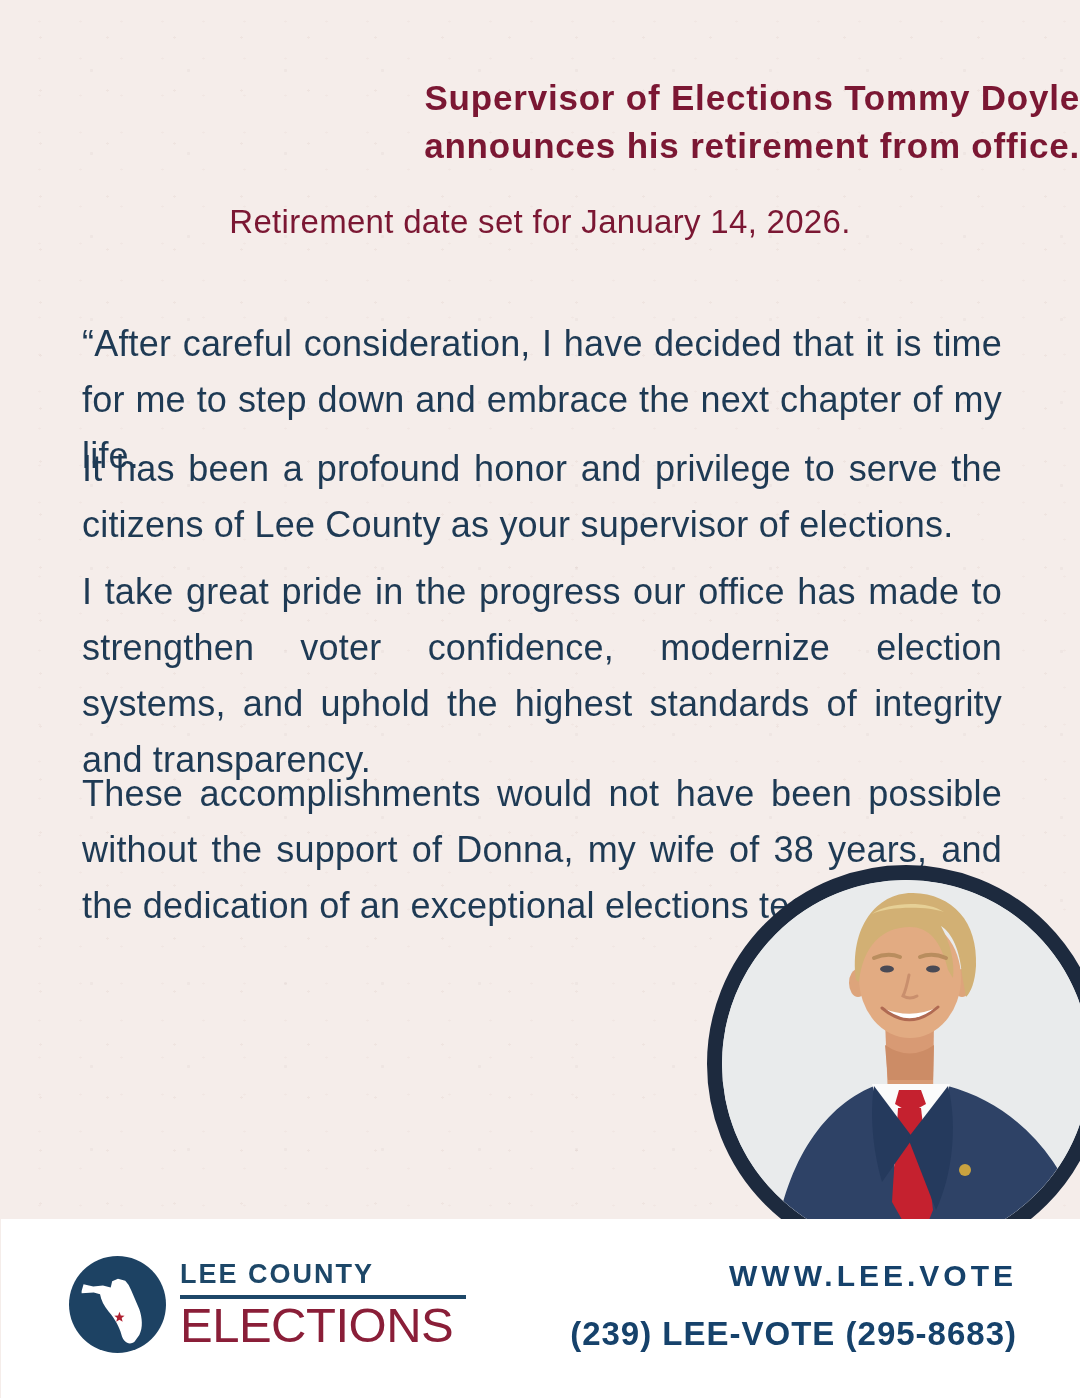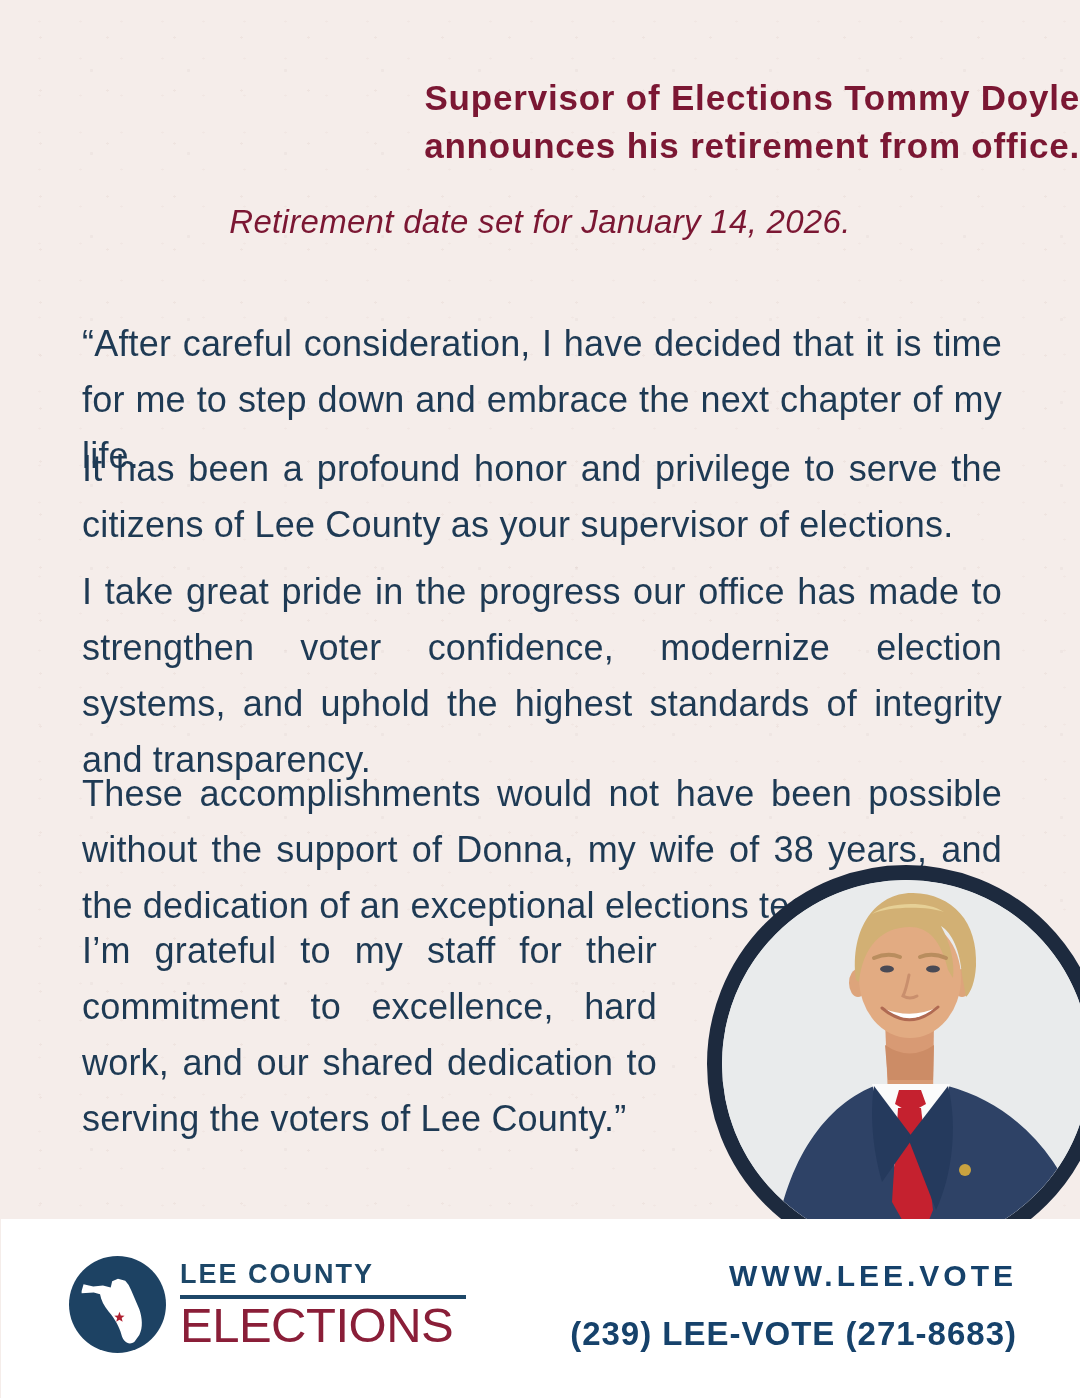--- a/index.html
+++ b/index.html
@@ -35,21 +35,20 @@
   }
 
   .subtitle {
     position: absolute;
     top: 203px;
     left: 0;
     width: 100%;
     text-align: center;
     color: #7b1733;
     font-size: 33px;
-    font-style: italic;
     letter-spacing: 0.3px;
   }
 
   .para {
     position: absolute;
     left: 82px;
     width: 920px;
     color: #1e3a54;
     font-size: 36px;
     line-height: 56px;
@@ -139,21 +138,20 @@
     <div>Supervisor of Elections Tommy Doyle</div>
     <div>announces his retirement from office.</div>
   </div>
 
   <div class="subtitle">Retirement date set for January 14, 2026.</div>
 
   <p class="para para-1">“After careful consideration, I have decided that it is time for me to step down and embrace the next chapter of my life.</p>
   <p class="para para-2">It has been a profound honor and privilege to serve the citizens of Lee County as your supervisor of elections.</p>
   <p class="para para-3">I take great pride in the progress our office has made to strengthen voter confidence, modernize election systems, and uphold the highest standards of integrity and transparency.</p>
   <p class="para para-4">These accomplishments would not have been possible without the support of Donna, my wife of 38 years, and the dedication of an exceptional elections team.</p>
-  <p class="para para-5">I’m grateful to my staff for their commitment to excellence, hard work, and our shared dedication to serving the voters of Lee County.”</p>
 
   <div class="portrait">
     <svg viewBox="0 0 368 368">
       <rect x="0" y="0" width="368" height="368" fill="#e9ebec"></rect>
 
       <path d="M163,140 L212,140 L211,218 L166,218 Z" fill="#d89a74"></path>
       <path d="M163,165 Q188,182 212,165 L211,200 L166,200 Z" fill="#cc8c66"></path>
 
       <path d="M52,368 C62,288 98,228 152,206 L188,216 L226,206 C300,226 350,288 368,368 Z" fill="#2e4266"></path>
 
@@ -196,17 +194,17 @@
         <polygon fill="#b02030" points="52,57.6 53.4,61.3 57.3,61.5 54.3,64 55.3,67.8 52,65.6 48.7,67.8 49.7,64 46.7,61.5 50.6,61.3"></polygon>
       </svg>
       <div class="logo-text">
         <div class="logo-line1">LEE COUNTY</div>
         <div class="logo-rule"></div>
         <div class="logo-line2">ELECTIONS</div>
       </div>
     </div>
     <div class="footer-contact">
       <div class="footer-url">WWW.LEE.VOTE</div>
-      <div class="footer-phone">(239) LEE-VOTE (271-8683)</div>
+      <div class="footer-phone">(239) LEE-VOTE (295-8683)</div>
     </div>
   </div>
 
 </div>
 
 </body></html>

